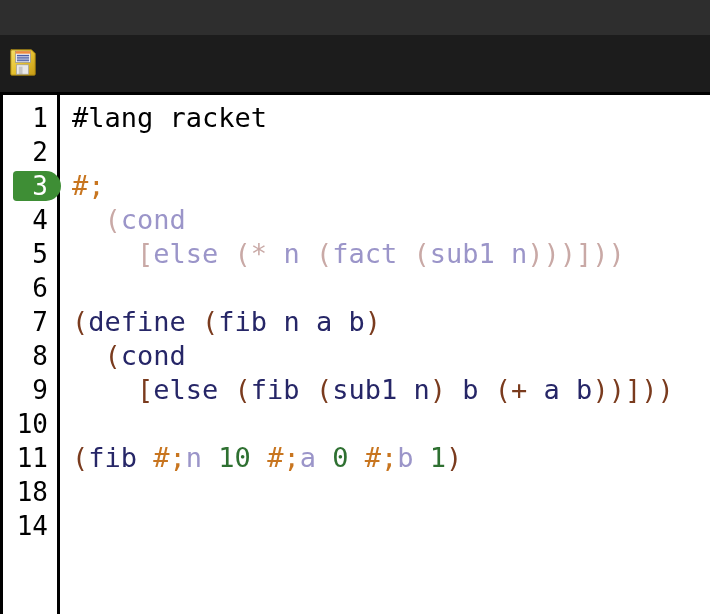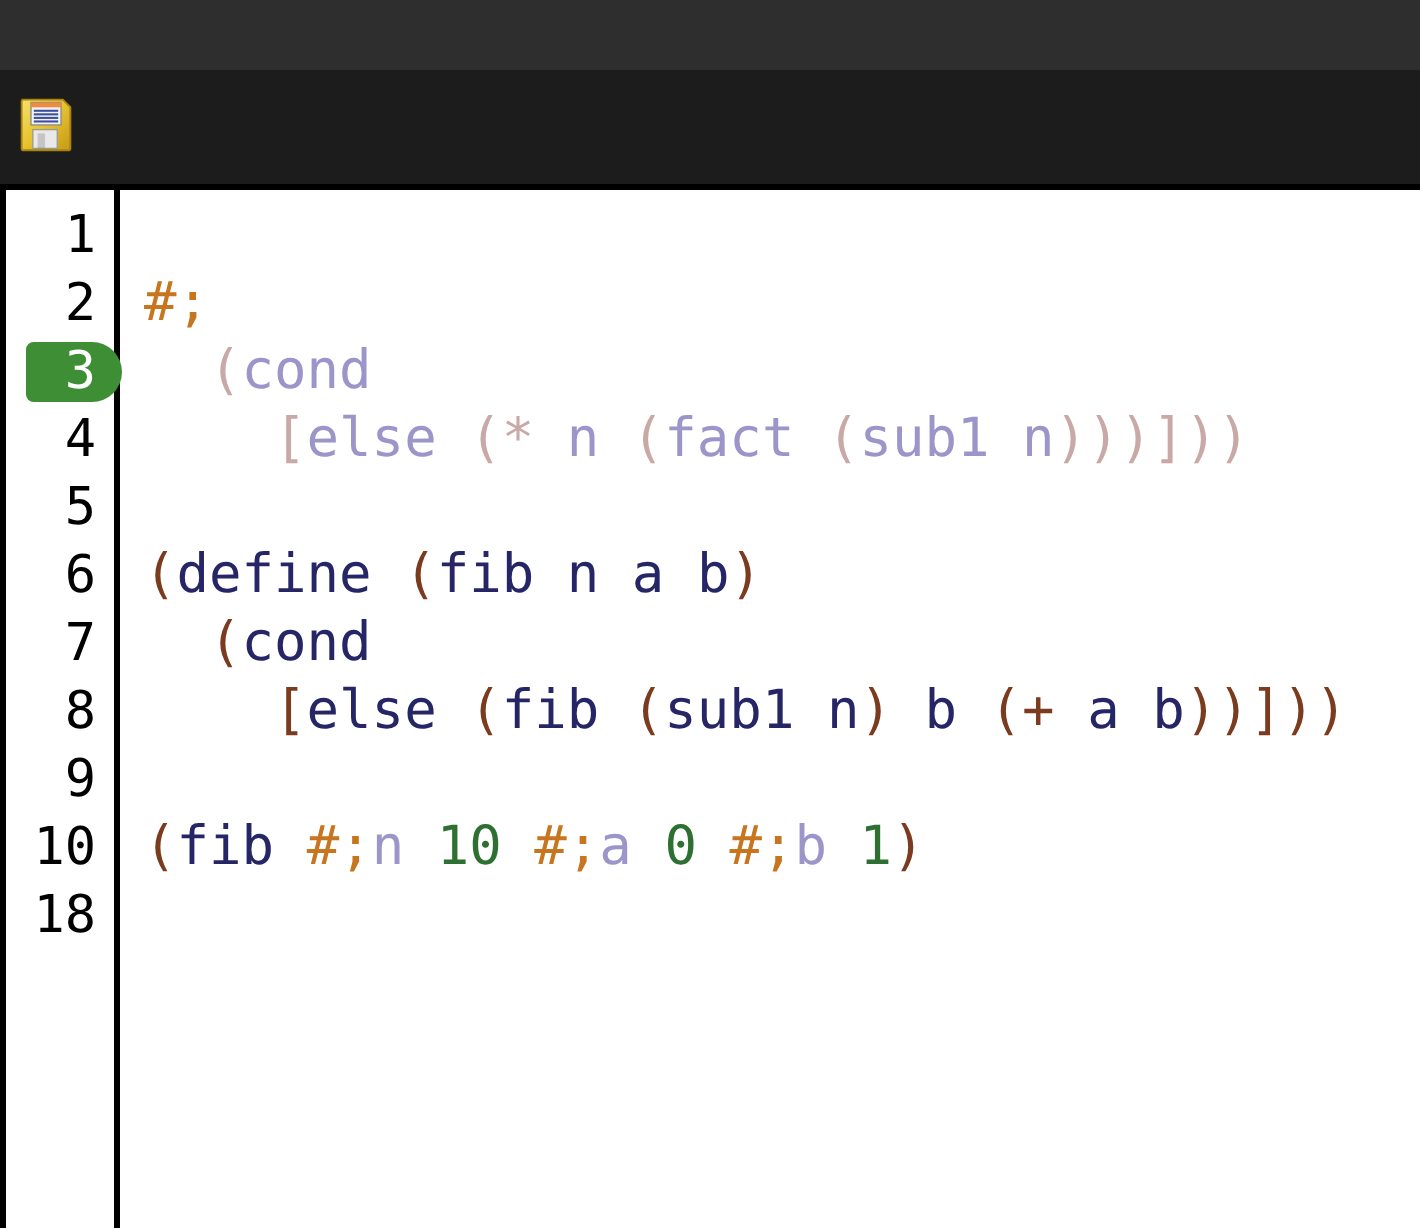--- a/index.html
+++ b/index.html
@@ -173,23 +173,26 @@
         <div class="gutter-line"><span class="num">1</span></div>
         <div class="gutter-line"><span class="num">2</span></div>
         <div class="gutter-line current"><span class="num">3</span></div>
         <div class="gutter-line"><span class="num">4</span></div>
         <div class="gutter-line"><span class="num">5</span></div>
         <div class="gutter-line"><span class="num">6</span></div>
         <div class="gutter-line"><span class="num">7</span></div>
         <div class="gutter-line"><span class="num">8</span></div>
         <div class="gutter-line"><span class="num">9</span></div>
         <div class="gutter-line"><span class="num">10</span></div>
+        <div class="gutter-line"><span class="num">11</span></div>
         <div class="gutter-line"><span class="num">18</span></div>
+        <div class="gutter-line"><span class="num">14</span></div>
       </div>
     <div class="code">
+        <div class="code-line"><span class="t-plain">#lang racket</span></div>
         <div class="code-line">&nbsp;</div>
         <div class="code-line"><span class="t-comment">#;</span></div>
         <div class="code-line"><span class="t-plain">  </span><span class="t-paren-dim">(</span><span class="t-ident-dim">cond</span></div>
         <div class="code-line"><span class="t-plain">    </span><span class="t-paren-dim">[</span><span class="t-ident-dim">else</span><span class="t-plain"> </span><span class="t-paren-dim">(</span><span class="t-paren-dim">* </span><span class="t-ident-dim">n</span><span class="t-plain"> </span><span class="t-paren-dim">(</span><span class="t-ident-dim">fact</span><span class="t-plain"> </span><span class="t-paren-dim">(</span><span class="t-ident-dim">sub1</span><span class="t-plain"> </span><span class="t-ident-dim">n</span><span class="t-paren-dim">)))]))</span></div>
         <div class="code-line">&nbsp;</div>
         <div class="code-line"><span class="t-paren">(</span><span class="t-ident">define</span><span class="t-plain"> </span><span class="t-paren">(</span><span class="t-ident">fib</span><span class="t-plain"> </span><span class="t-ident">n</span><span class="t-plain"> </span><span class="t-ident">a</span><span class="t-plain"> </span><span class="t-ident">b</span><span class="t-paren">)</span></div>
         <div class="code-line"><span class="t-plain">  </span><span class="t-paren">(</span><span class="t-ident">cond</span></div>
         <div class="code-line"><span class="t-plain">    </span><span class="t-paren">[</span><span class="t-ident">else</span><span class="t-plain"> </span><span class="t-paren">(</span><span class="t-ident">fib</span><span class="t-plain"> </span><span class="t-paren">(</span><span class="t-ident">sub1</span><span class="t-plain"> </span><span class="t-ident">n</span><span class="t-paren">)</span><span class="t-plain"> </span><span class="t-ident">b</span><span class="t-plain"> </span><span class="t-paren">(+ </span><span class="t-ident">a</span><span class="t-plain"> </span><span class="t-ident">b</span><span class="t-paren">))]))</span></div>
         <div class="code-line">&nbsp;</div>
         <div class="code-line"><span class="t-paren">(</span><span class="t-ident">fib</span><span class="t-plain"> </span><span class="t-comment">#;</span><span class="t-ident-dim">n</span><span class="t-plain"> </span><span class="t-num">10</span><span class="t-plain"> </span><span class="t-comment">#;</span><span class="t-ident-dim">a</span><span class="t-plain"> </span><span class="t-num">0</span><span class="t-plain"> </span><span class="t-comment">#;</span><span class="t-ident-dim">b</span><span class="t-plain"> </span><span class="t-num">1</span><span class="t-paren">)</span></div>

